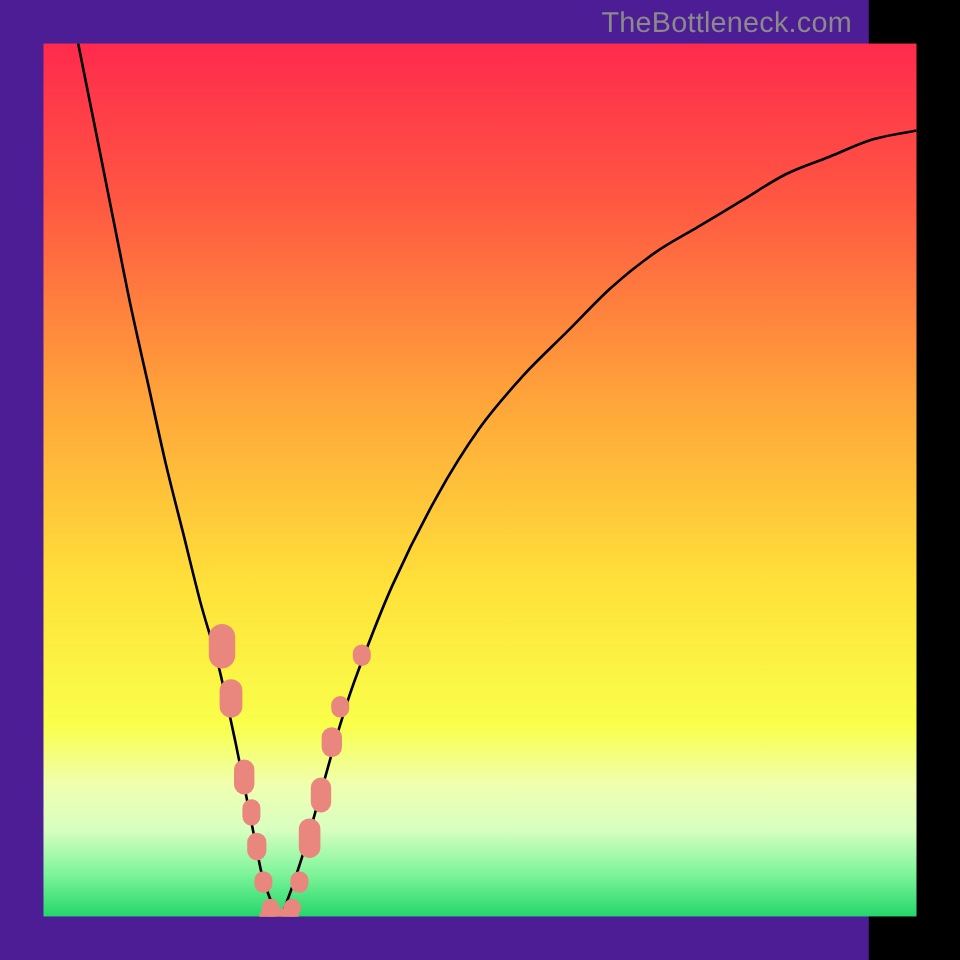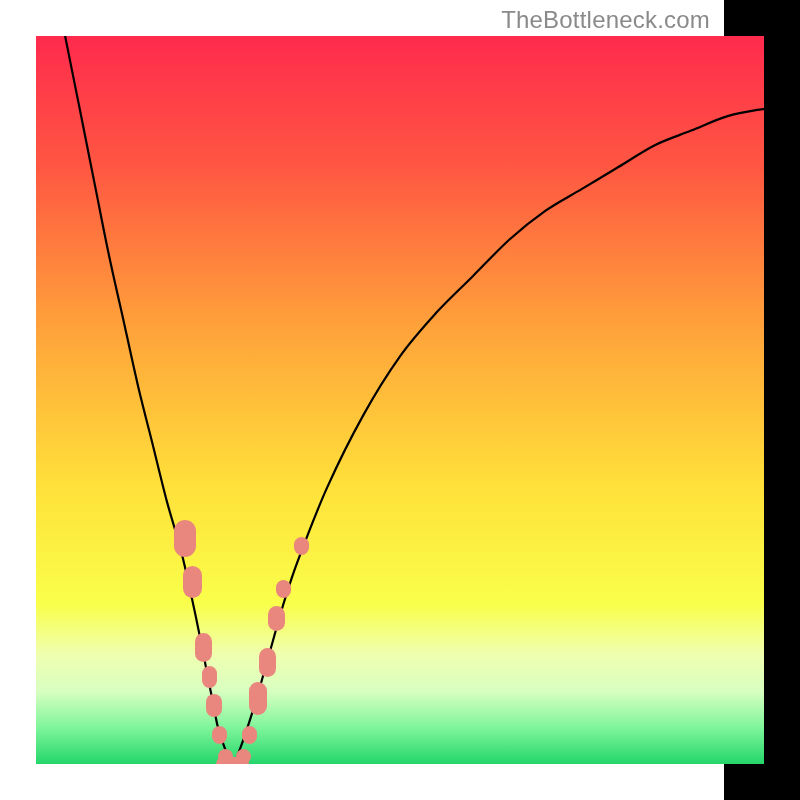--- a/index.html
+++ b/index.html
@@ -9,21 +9,21 @@
     height: 800px;
     background: #000;
     overflow: hidden;
   }
   .frame {
     position: absolute;
     left: 0;
     top: 0;
     width: 724px;
     height: 800px;
-    background: #ffffff;
+    background: #4c1d95;
   }
   .plot {
     position: absolute;
     left: 36px;
     top: 36px;
     width: 728px;
     height: 728px;
     overflow: hidden;
   }
   .gradient {

